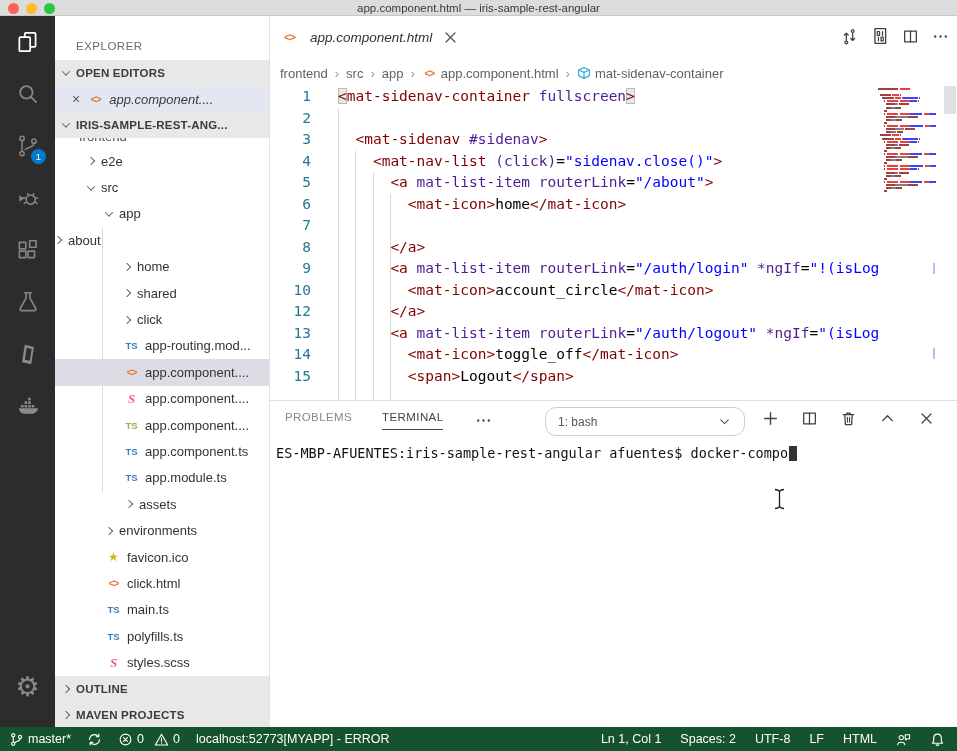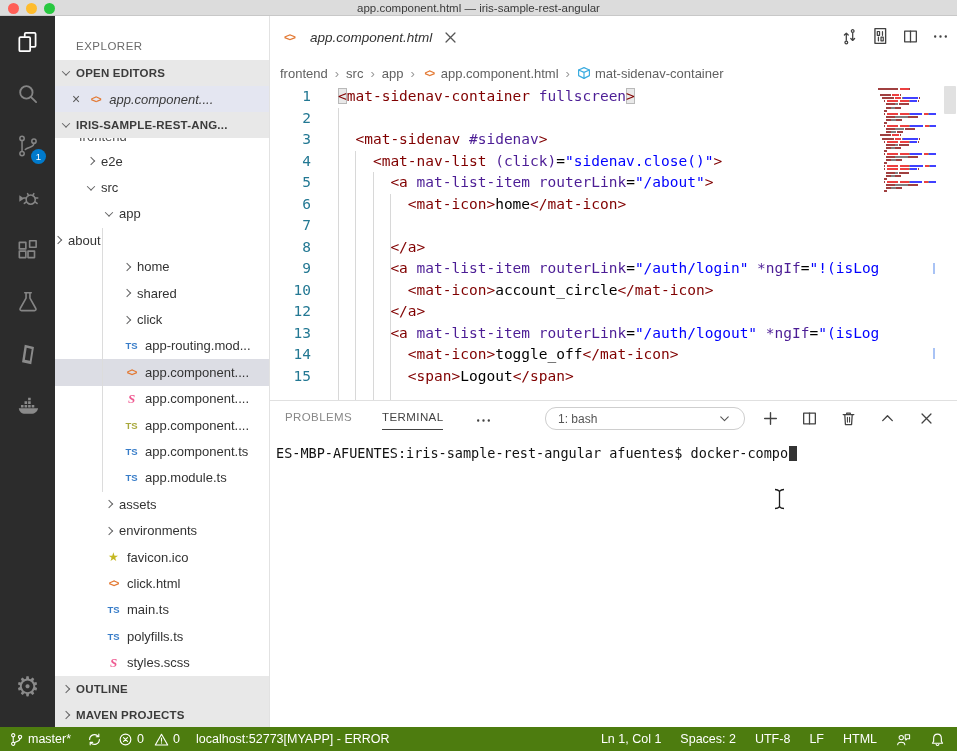--- a/index.html
+++ b/index.html
@@ -67,27 +67,27 @@
   .mm-seg { position:absolute; top:0; height:2px; opacity:.75; }
   .vscroll { left:674px; top:70px; width:12px; height:28px; background:#c9c9c9; opacity:.55; border-radius:1px; }
   .ov-tick { left:663px; width:2px; height:11px; background:#a9c3f5; }
 
   
   .panel { left:270px; top:400px; width:687px; height:327px; background:#fff; border-top:1px solid #e0e0e0; }
   .p-tabs { left:15px; top:6px; display:flex; align-items:center; height:26px; }
   .p-tab { font-size:11.5px; letter-spacing:.4px; color:#888; margin-right:30px; padding-bottom:6px; }
   .p-tab.active { color:#424242; border-bottom:1.5px solid #424242; }
   .p-dots { color:#424242; margin-left:2px; }
-  .shell-sel { left:275px; top:6px; width:200px; height:23px; border:1px solid #cecece; border-radius:11px; background:#fff; display:flex; align-items:center; justify-content:space-between; padding:0 12px; font-size:12px; color:#555; }
+  .shell-sel { left:275px; top:6px; width:200px; height:29px; border:1px solid #cecece; border-radius:11px; background:#fff; display:flex; align-items:center; justify-content:space-between; padding:0 12px; font-size:12px; color:#555; }
   .p-actions { top:9px; right:22px; display:flex; gap:22px; color:#424242; align-items:center; }
   .term { left:6px; top:44px; font-family:"DejaVu Sans Mono","Liberation Mono",monospace; font-size:13.5px; color:#111; display:flex; align-items:center; }
   .term-cursor { display:inline-block; width:8px; height:15px; background:#333; margin-left:1px; }
 
   
-  .statusbar { left:0; top:727px; width:957px; height:24px; background:#4d7c0f; color:#fff; display:flex; align-items:center; font-size:12.5px; }
+  .statusbar { left:0; top:727px; width:957px; height:24px; background:#14532d; color:#fff; display:flex; align-items:center; font-size:12.5px; }
   .sb-left { display:flex; align-items:center; padding-left:9px; gap:16px; }
   .sb-right { margin-left:auto; display:flex; align-items:center; gap:19px; padding-right:12px; }
   .sb-item { display:flex; align-items:center; gap:4px; white-space:nowrap; }
   svg.ic { display:block; }
   .mouse { pointer-events:none; }
 </style>
 </head>
 <body>
 
 <div class="abs titlebar">
@@ -218,21 +218,21 @@
         <span>app.component....</span>
       </div>
       <div class="trow" style="padding-left: 69px;">
         <span class="fic fic-ts">TS</span>
         <span>app.component.ts</span>
       </div>
       <div class="trow" style="padding-left: 69px;">
         <span class="fic fic-ts">TS</span>
         <span>app.module.ts</span>
       </div>
-      <div class="trow" style="padding-left: 51px;">
+      <div class="trow" style="padding-left: 51px; margin-left: 20px;">
         <span class="chev right"></span>
         <span>assets</span>
       </div>
       <div class="trow" style="padding-left: 51px;">
         <span class="chev right"></span>
         <span>environments</span>
       </div>
       <div class="trow" style="padding-left: 51px;">
         <span class="fic fic-star">★</span>
         <span>favicon.ico</span>

